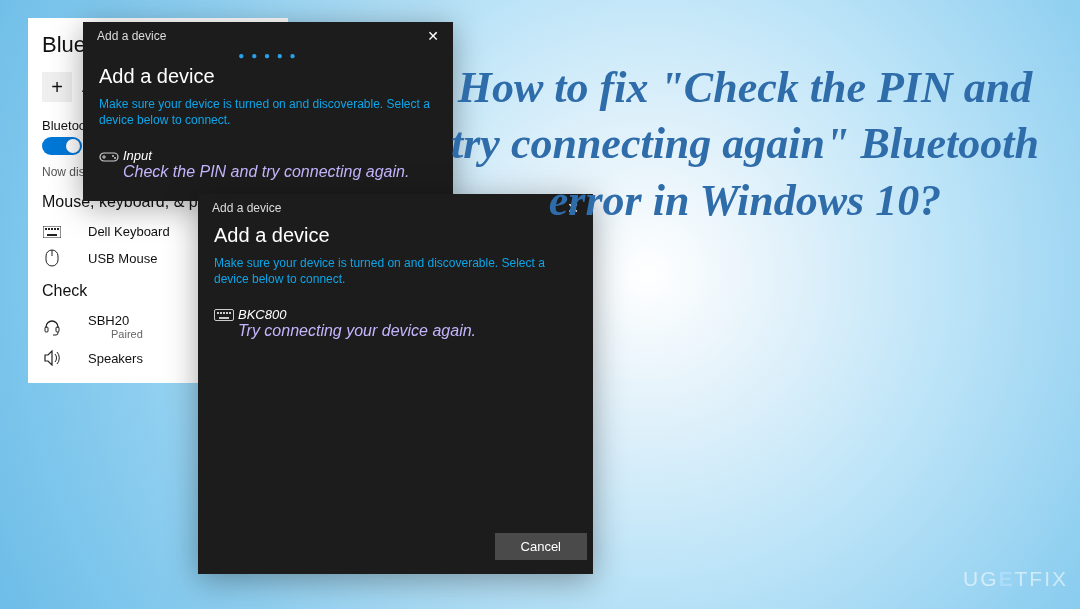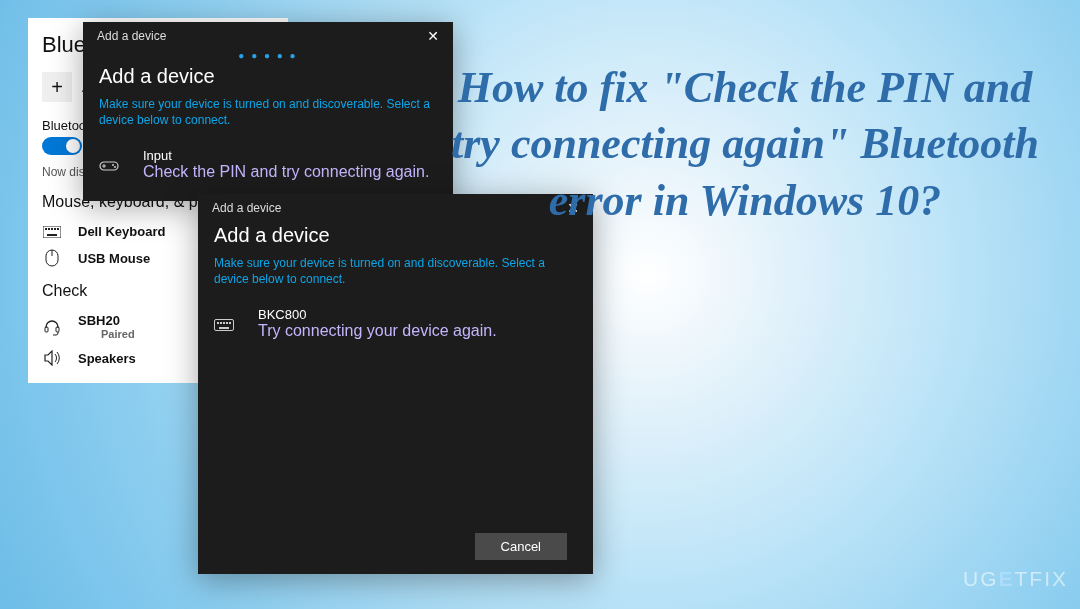--- a/index.html
+++ b/index.html
@@ -22,46 +22,46 @@
   .settings-panel h2 { font-size: 22px; font-weight: 400; margin-bottom: 14px; }
   .add-block { display: flex; align-items: center; margin-bottom: 16px; }
   .plus-btn { width: 30px; height: 30px; background: #efefef; display: flex; align-items: center; justify-content: center; font-size: 20px; margin-right: 10px; }
   .toggle-row { display:flex; align-items:center; margin-bottom:10px;}
   .toggle {
     width: 40px; height: 18px; border-radius: 10px; background: #0078d7; position: relative; margin-right: 8px;
   }
   .toggle::after { content:""; position:absolute; right:2px; top:2px; width:14px; height:14px; background:#fff; border-radius:50%; }
   .small { font-size: 12px; color:#555; margin-bottom: 14px; }
   .section-h { font-size: 16px; font-weight: 400; margin: 10px 0 8px; }
-  .dev-row { display:flex; align-items:center; gap:16px; padding:5px 0;font-weight:bold; }
+  .dev-row { display:flex; align-items:center; gap:26px; padding:5px 0; }
   .dev-row .ico { width:20px; display:flex; justify-content:center; font-size:16px; color:#222; }
   .dev-row .txt { font-size:13px; }
   .dev-row .sub { font-size:11px; color:#666; display:block;padding-left:23px; }
 
   
   .dialog {
     position: absolute;
     background: #1c1c1c;
     color: #fff;
     box-shadow: 0 6px 30px rgba(0,0,0,.35);
   }
   .dialog .titlebar {
     display: flex; justify-content: space-between; align-items: center;
     padding: 6px 8px 4px 14px;
     font-size: 12px; font-weight: 400; color: #ddd;
   }
   .dialog .close { width: 24px; text-align:center; font-size:14px; color:#fff; cursor:pointer; }
   .dialog .body { padding: 4px 16px 14px; }
   .dialog h3 { font-size: 20px; font-weight: 400; margin-bottom: 8px; }
   .dialog .instr { font-size: 12px; color:#0ea5e9; line-height:1.35; margin-bottom: 14px; }
-  .dev-item { display:flex; align-items:center; gap:22px; padding:6px 0; }
+  .dev-item { display:flex; align-items:flex-start; gap:2px; padding:6px 0;font-style:italic; }
   .dev-item .dico { width:22px; color:#ddd; font-size:15px; text-align:center; padding-top:2px; }
   .dev-item .dname { font-size:13px; color:#fff; }
   .dev-item .derr { font-size:16px; color:#c4b5fd; }
-  .dialog .footer { display:flex; justify-content:flex-end; padding: 10px 26px 14px; }
+  .dialog .footer { display:flex; justify-content:flex-end; padding: 10px 6px 14px; }
   .btn-cancel {
     background:#4a4a4a; color:#fff; border:none; padding:6px 26px; font-size:13px;
   }
   .dots { color:#2aa0e6; letter-spacing:2px; font-size:10px; text-align:center; margin-top:-2px; margin-bottom:4px;}
 
   #dialog1 { top: 22px; left: 83px; width: 370px; }
   #dialog2 { top: 194px; left: 198px; width: 395px; height: 380px; display:flex; flex-direction:column;}
   #dialog2 .body { flex:1; }
 
   

